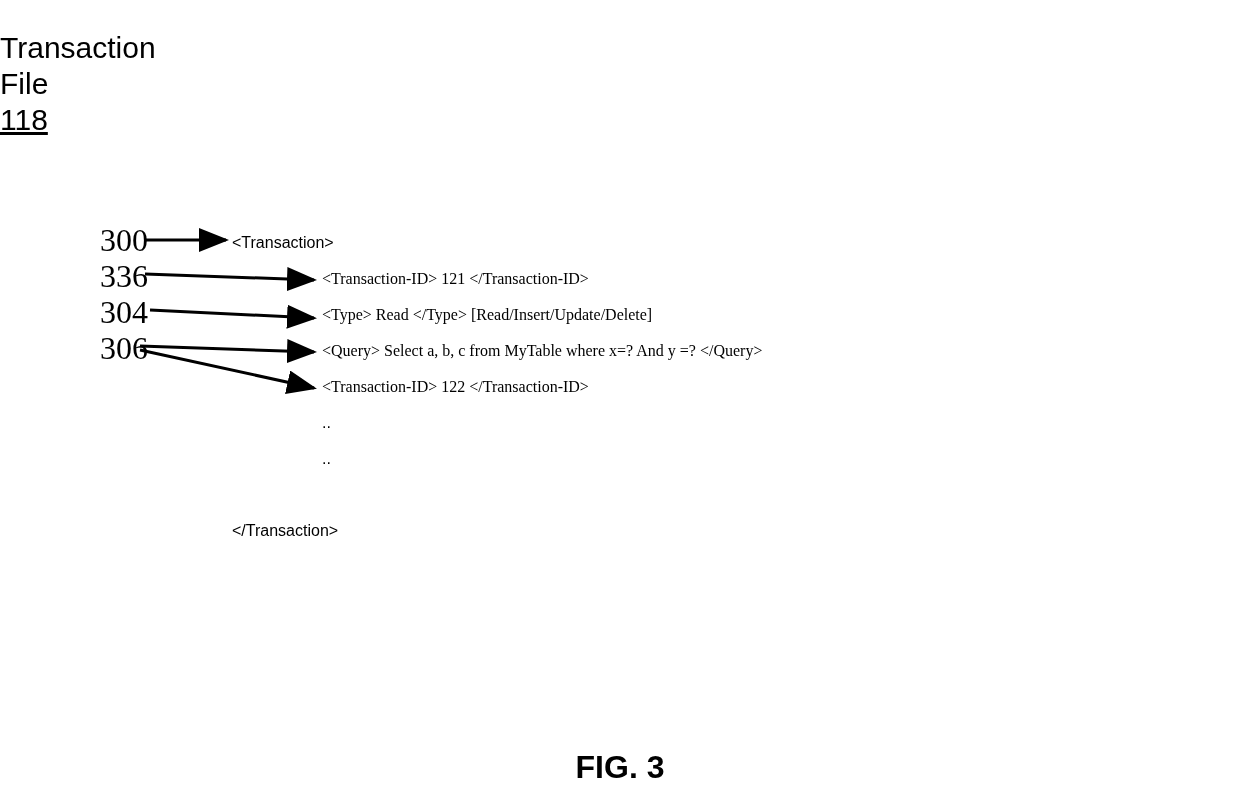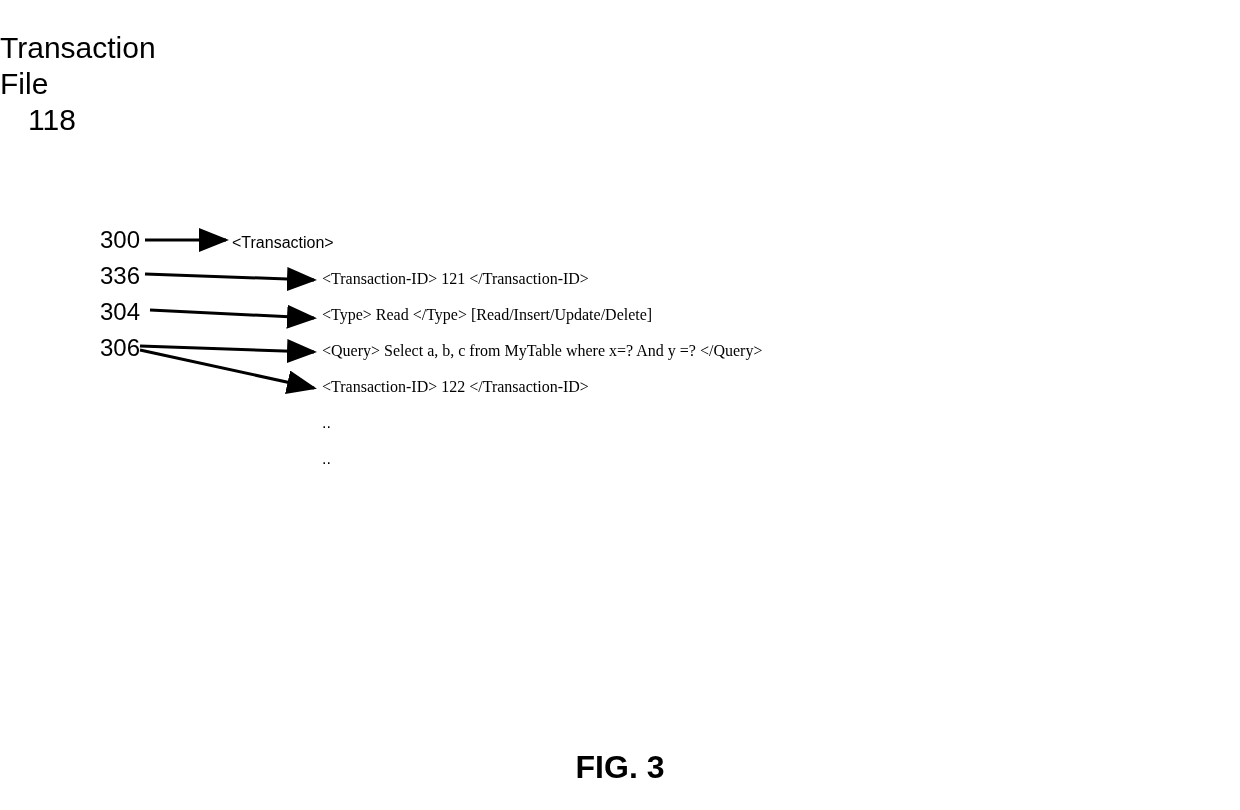--- a/index.html
+++ b/index.html
@@ -18,42 +18,43 @@
     .title-block {
       position: absolute;
       top: 30px;
       left: 0;
       width: 100%;
       text-align: left;
       font-size: 30px;
       line-height: 1.2;
     }
     .title-block .underline {
-      padding-left: 28px;
+      text-decoration: underline;
     }
     .content-block {
       position: absolute;
       top: 225px;
       left: 232px;
       font-size: 16px;
       line-height: 36px;
     }
     .content-block .indent {
       padding-left: 90px;
       font-family: Liberation Serif, serif;
     }
     .content-block .indent2 {
       padding-left: 90px;
     }
     .labels {
       position: absolute;
       top: 222px;
       left: 100px;
-      font-size: 24px;
+      font-size: 32px;
       line-height: 36px;
+      font-family: Liberation Serif, serif;
     }
     .labels div {
       height: 36px;
     }
     .arrows {
       position: absolute;
       top: 0;
       left: 0;
       width: 1240px;
       height: 810px;
@@ -99,15 +100,16 @@
 
 <div class="content-block">
   <div>&lt;Transaction&gt;</div>
   <div class="indent">&lt;Transaction-ID&gt; 121 &lt;/Transaction-ID&gt;</div>
   <div class="indent">&lt;Type&gt; Read &lt;/Type&gt; [Read/Insert/Update/Delete]</div>
   <div class="indent">&lt;Query&gt; Select a, b, c from MyTable where x=? And y =?  &lt;/Query&gt;</div>
   <div class="indent">&lt;Transaction-ID&gt; 122 &lt;/Transaction-ID&gt;</div>
   <div class="indent2">..</div>
   <div class="indent2">..</div>
   <div style="height:36px"></div>
+  <div>&lt;/Transaction&gt;</div>
 </div>
 
 <div class="fig-label">FIG. 3</div>
 
 </body></html>

